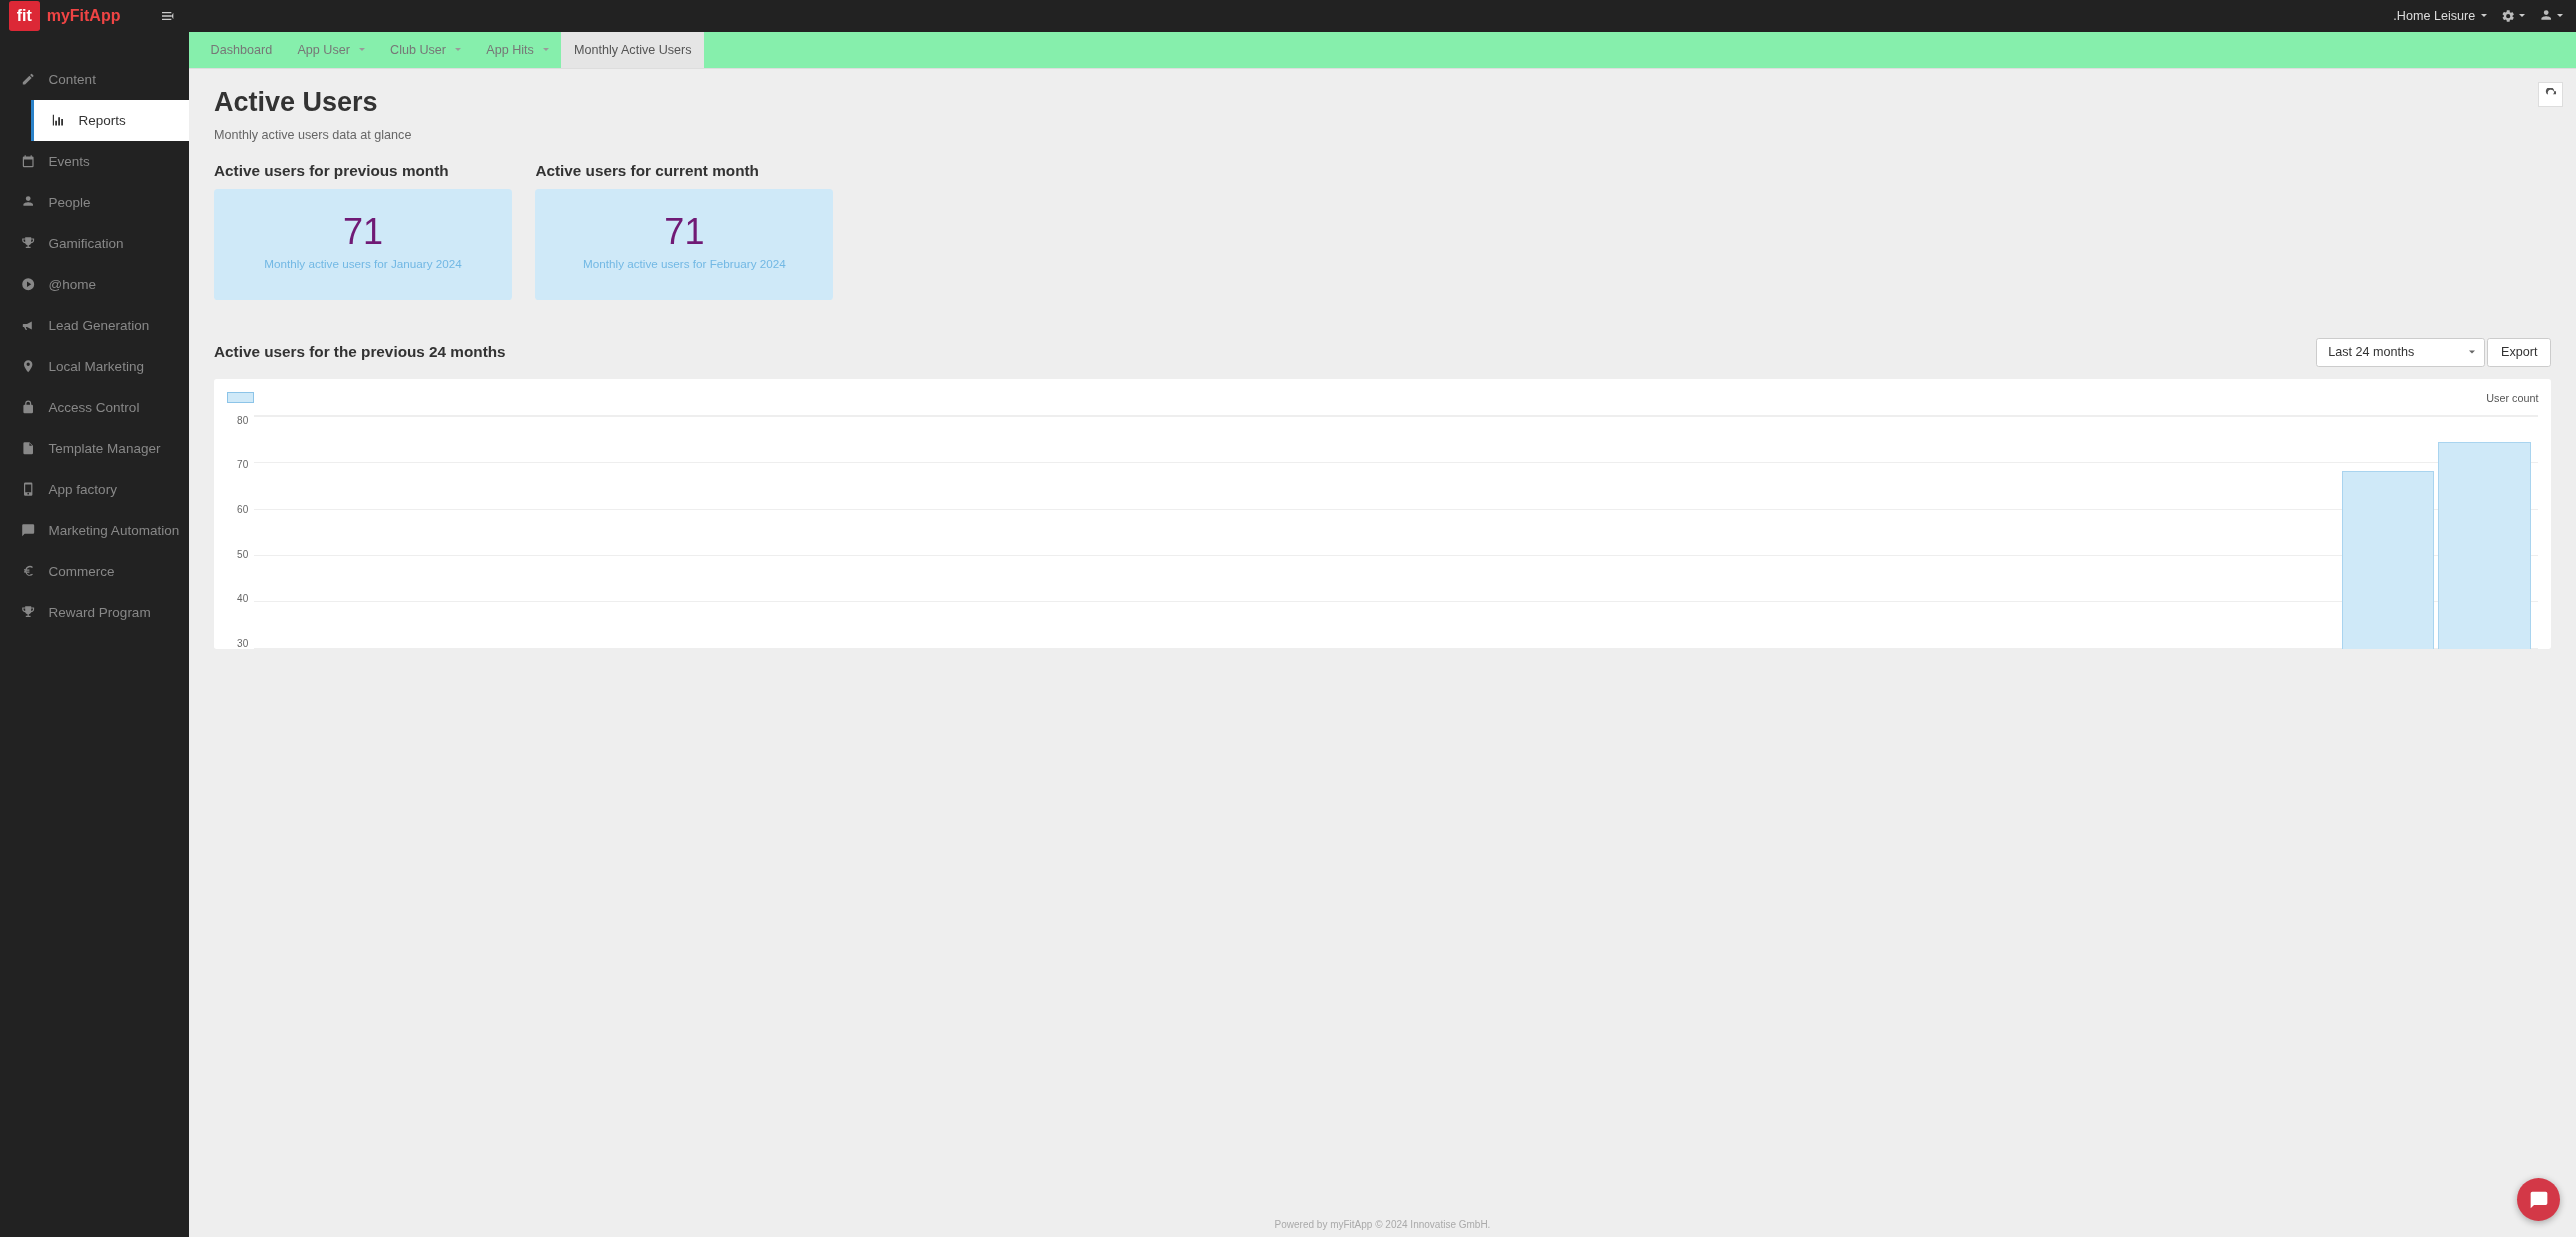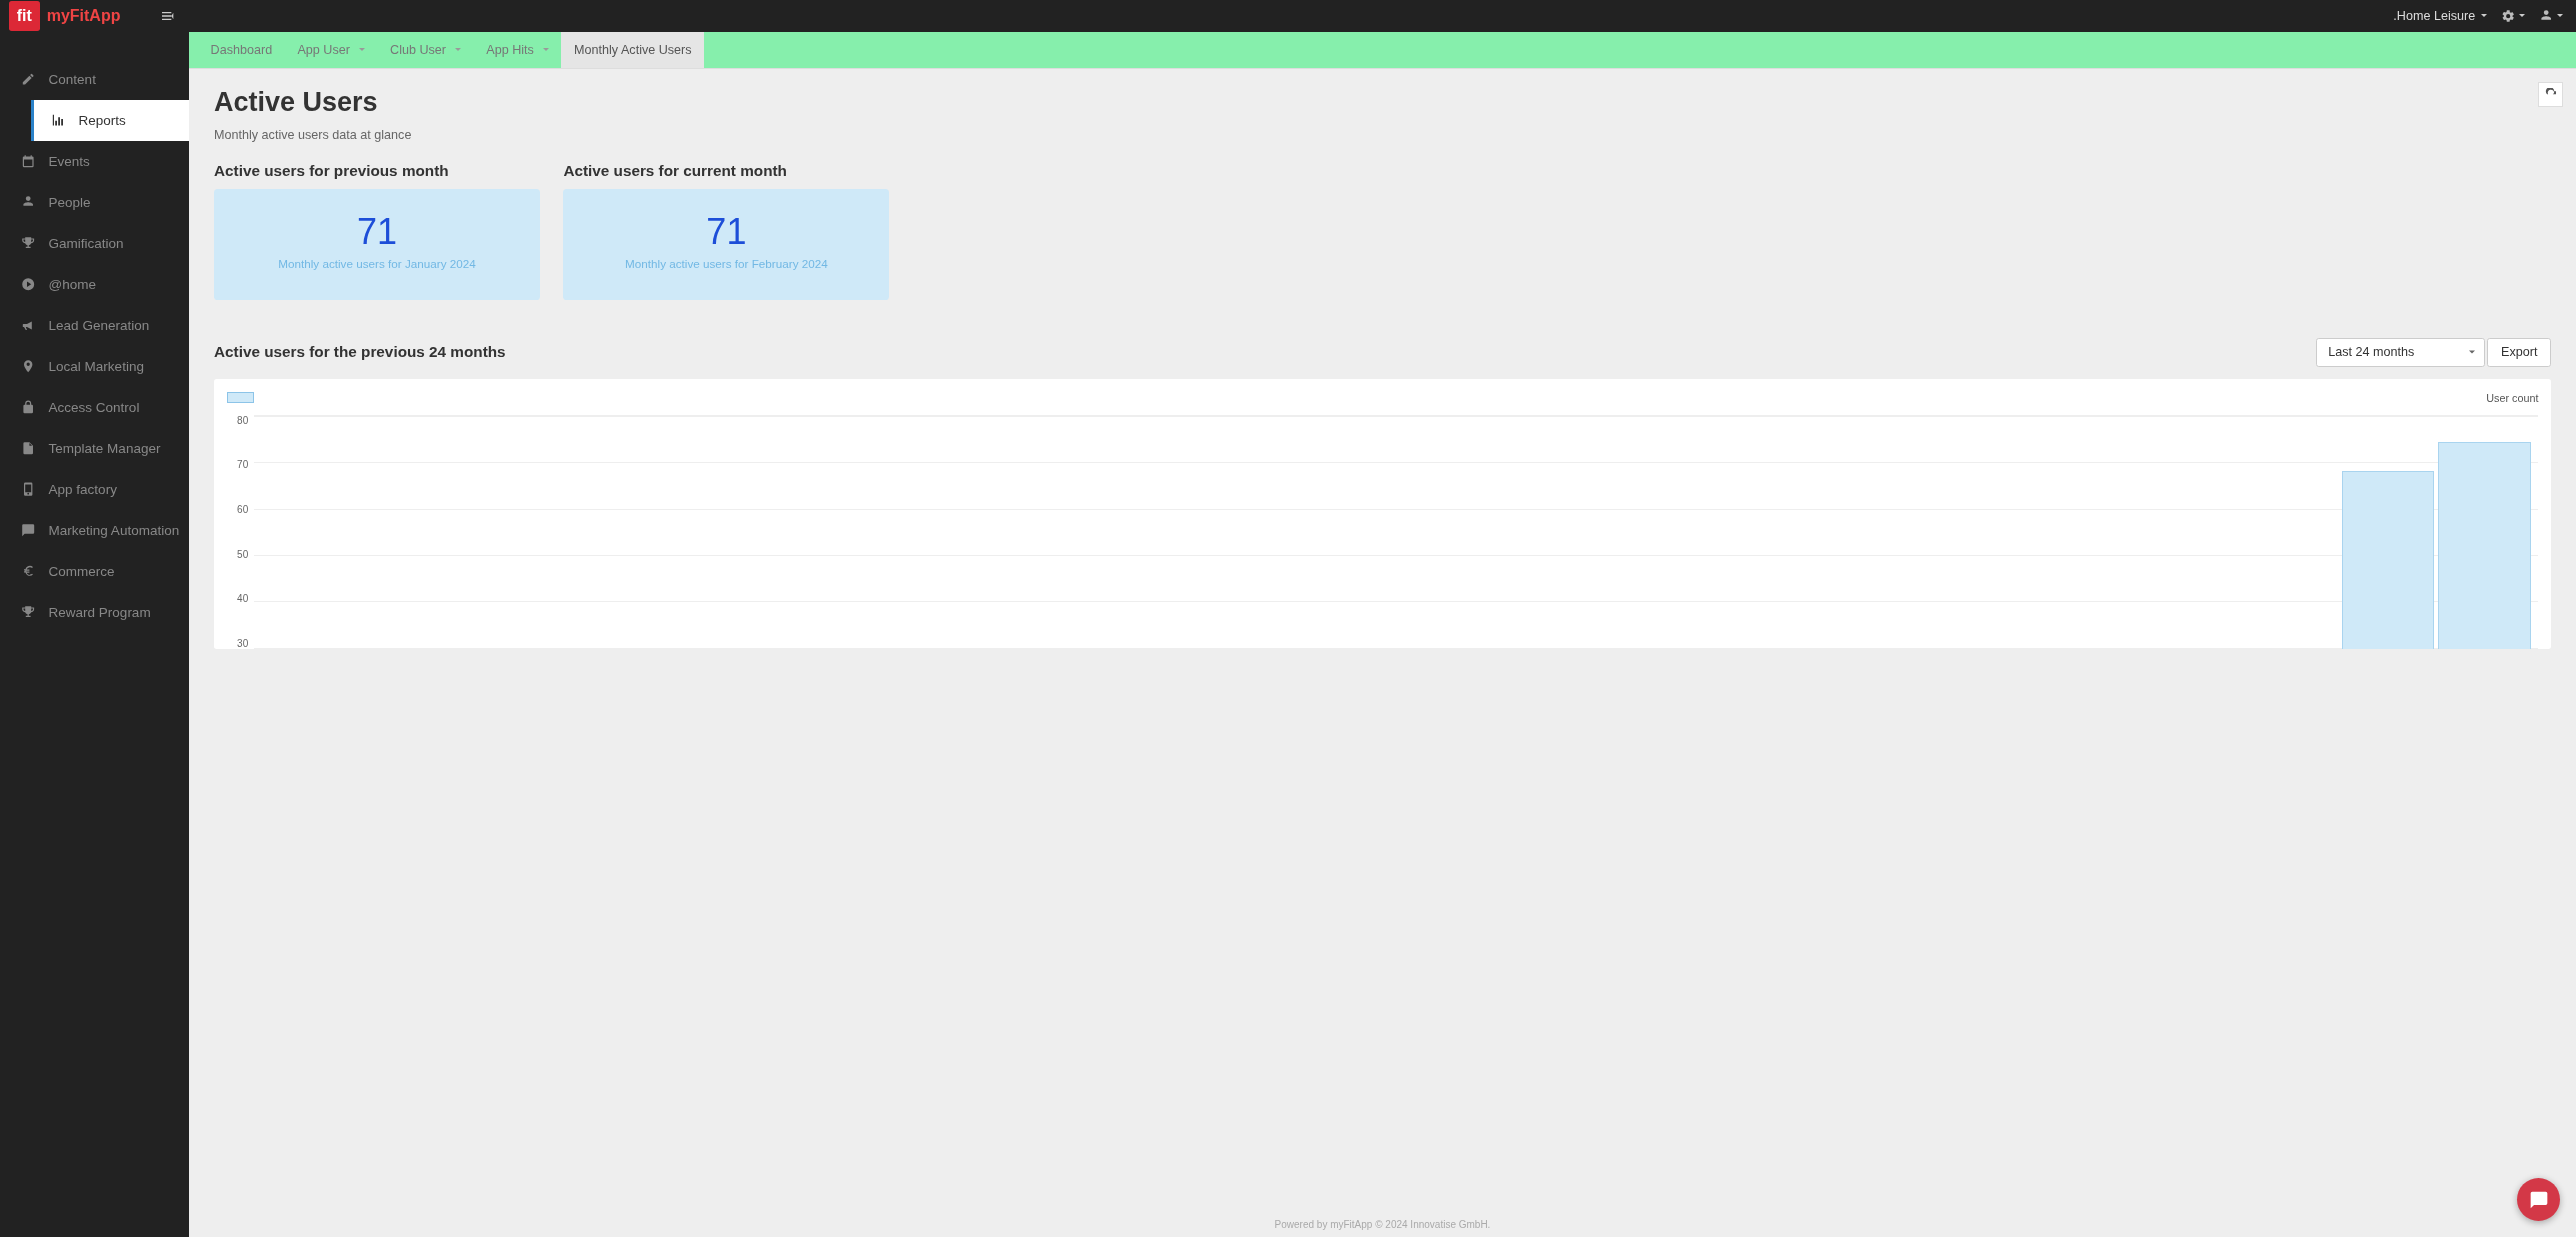--- a/index.html
+++ b/index.html
@@ -32,24 +32,24 @@
     .tab .caret-dn { border-top-color: #999; }
 
     .content { padding: 18px 25px 72px 25px; flex: 1; }
     .refresh-btn { position: absolute; right: 12.6px; top: 50px; background: #fff; border: 0.9px solid #ddd; width: 25px; height: 25px; display: flex; align-items: center; justify-content: center; cursor: pointer; }
     .refresh-btn svg { width: 12.6px; height: 12.6px; fill: #555; }
 
     h1.page-title { font-size: 27px; font-weight: 700; color: #333; margin-bottom: 10.8px; }
     .subtitle { color: #666; font-size: 12.6px; margin-bottom: 20px; }
 
     .cards-row { display: flex; gap: 23.4px; }
-    .card-col { width: 326px; }
+    .card-col { width: 298px; }
     .card-col h3 { font-size: 15.3px; font-weight: 700; color: #333; margin-bottom: 9px; }
     .stat-card { background: #cfe9f8; border-radius: 3.6px; padding: 21.6px 9px 30.5px 9px; text-align: center; }
-    .stat-num { color: #1d4ed8; font-size: 36px; font-weight: 400; }
+    .stat-num { color: #701a75; font-size: 36px; font-weight: 400; }
     .stat-label { color: #72b8e4; font-size: 11.7px; margin-top: 3.6px; }
 
     .chart-header { display: flex; align-items: center; margin-top: 38px; margin-bottom: 12.6px; }
     .chart-header h3 { font-size: 15.3px; font-weight: 700; color: #333; }
     .chart-controls { margin-left: auto; display: flex; gap: 2px; }
     .select-box { background: #fff; border: 0.9px solid #ccc; border-radius: 2.7px; padding: 6.3px 27px 6.3px 10.8px; font-size: 12.6px; color: #333; cursor: pointer; position: relative; min-width: 169px; }
     .select-box .caret-dn { position: absolute; right: 9px; top: 50%; transform: translateY(-50%); border-top-color: #666; }
     .export-btn { background: #fff; border: 0.9px solid #ccc; border-radius: 2.7px; padding: 6.3px 12.6px; font-size: 12.6px; color: #333; cursor: pointer; }
 
     .chart-panel { background: #fff; border-radius: 2.7px; padding: 12.6px 12.6px 0 12.6px; }

